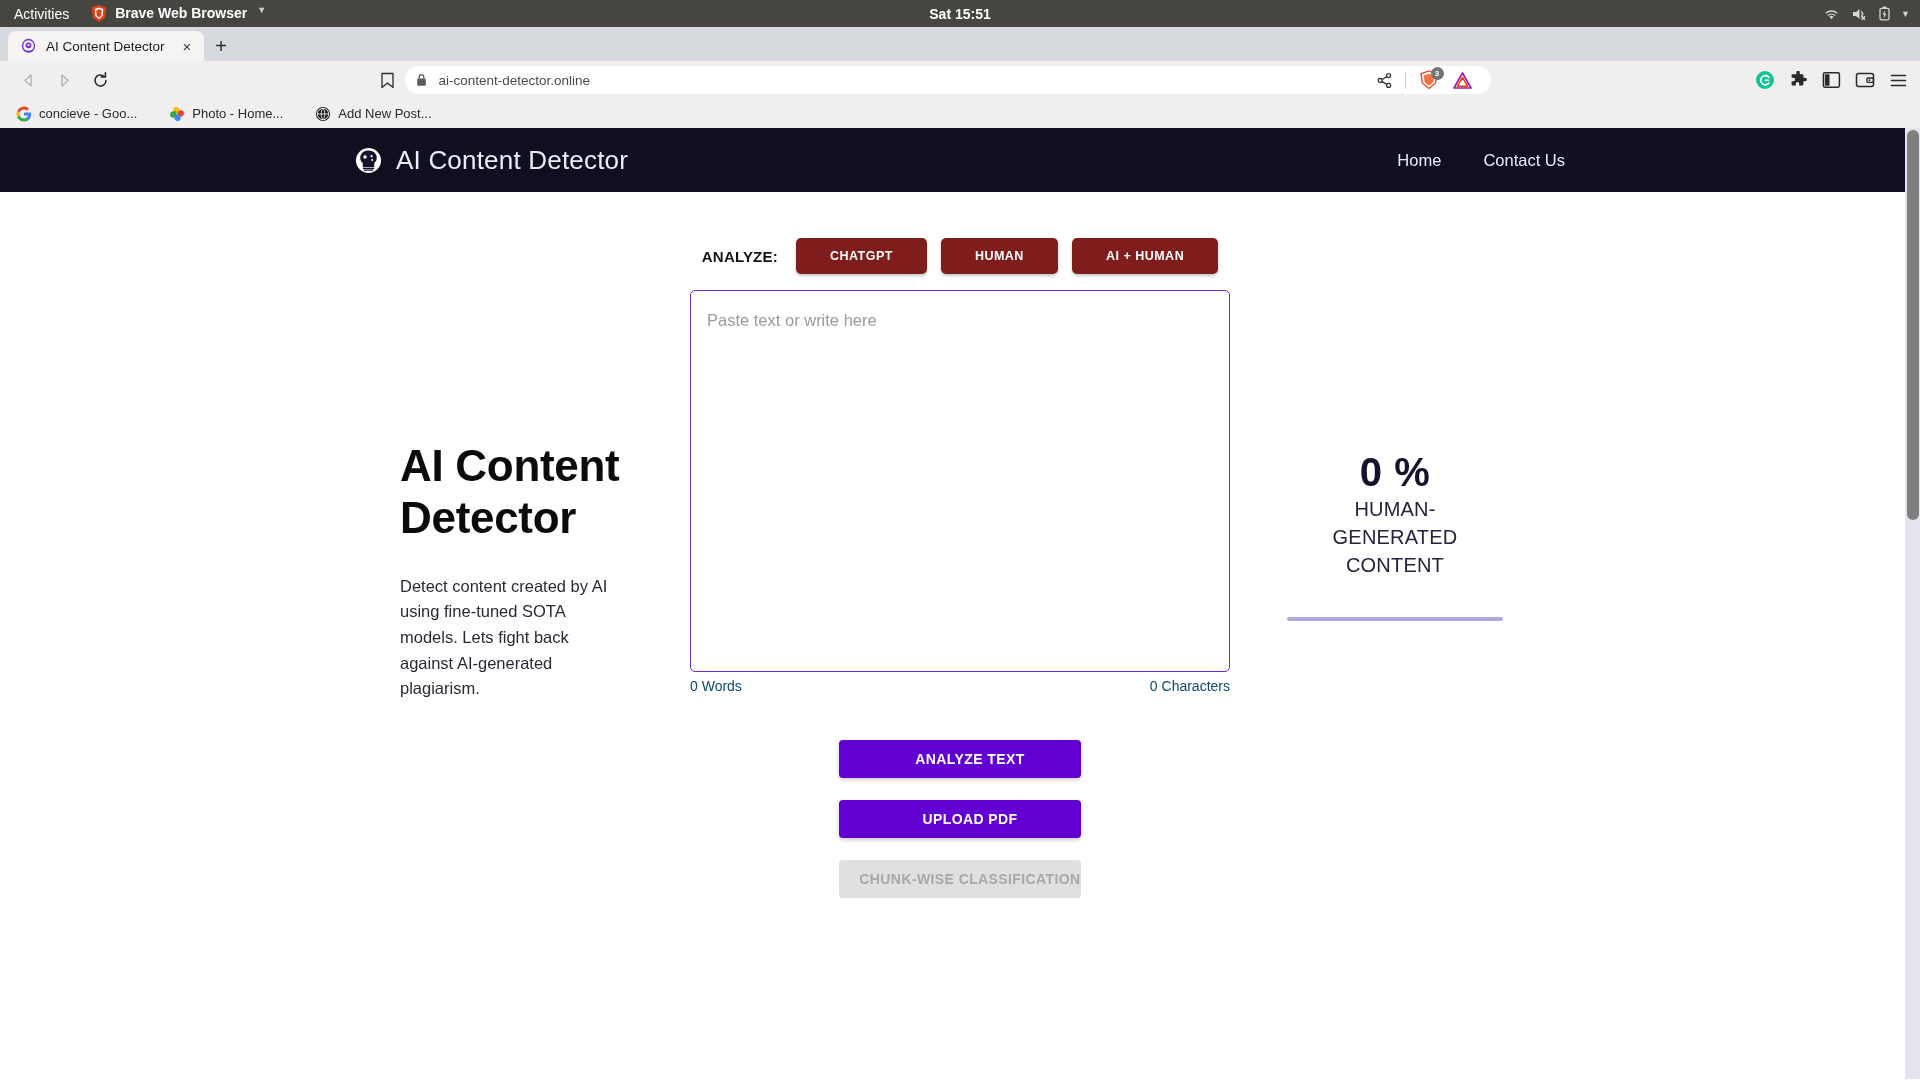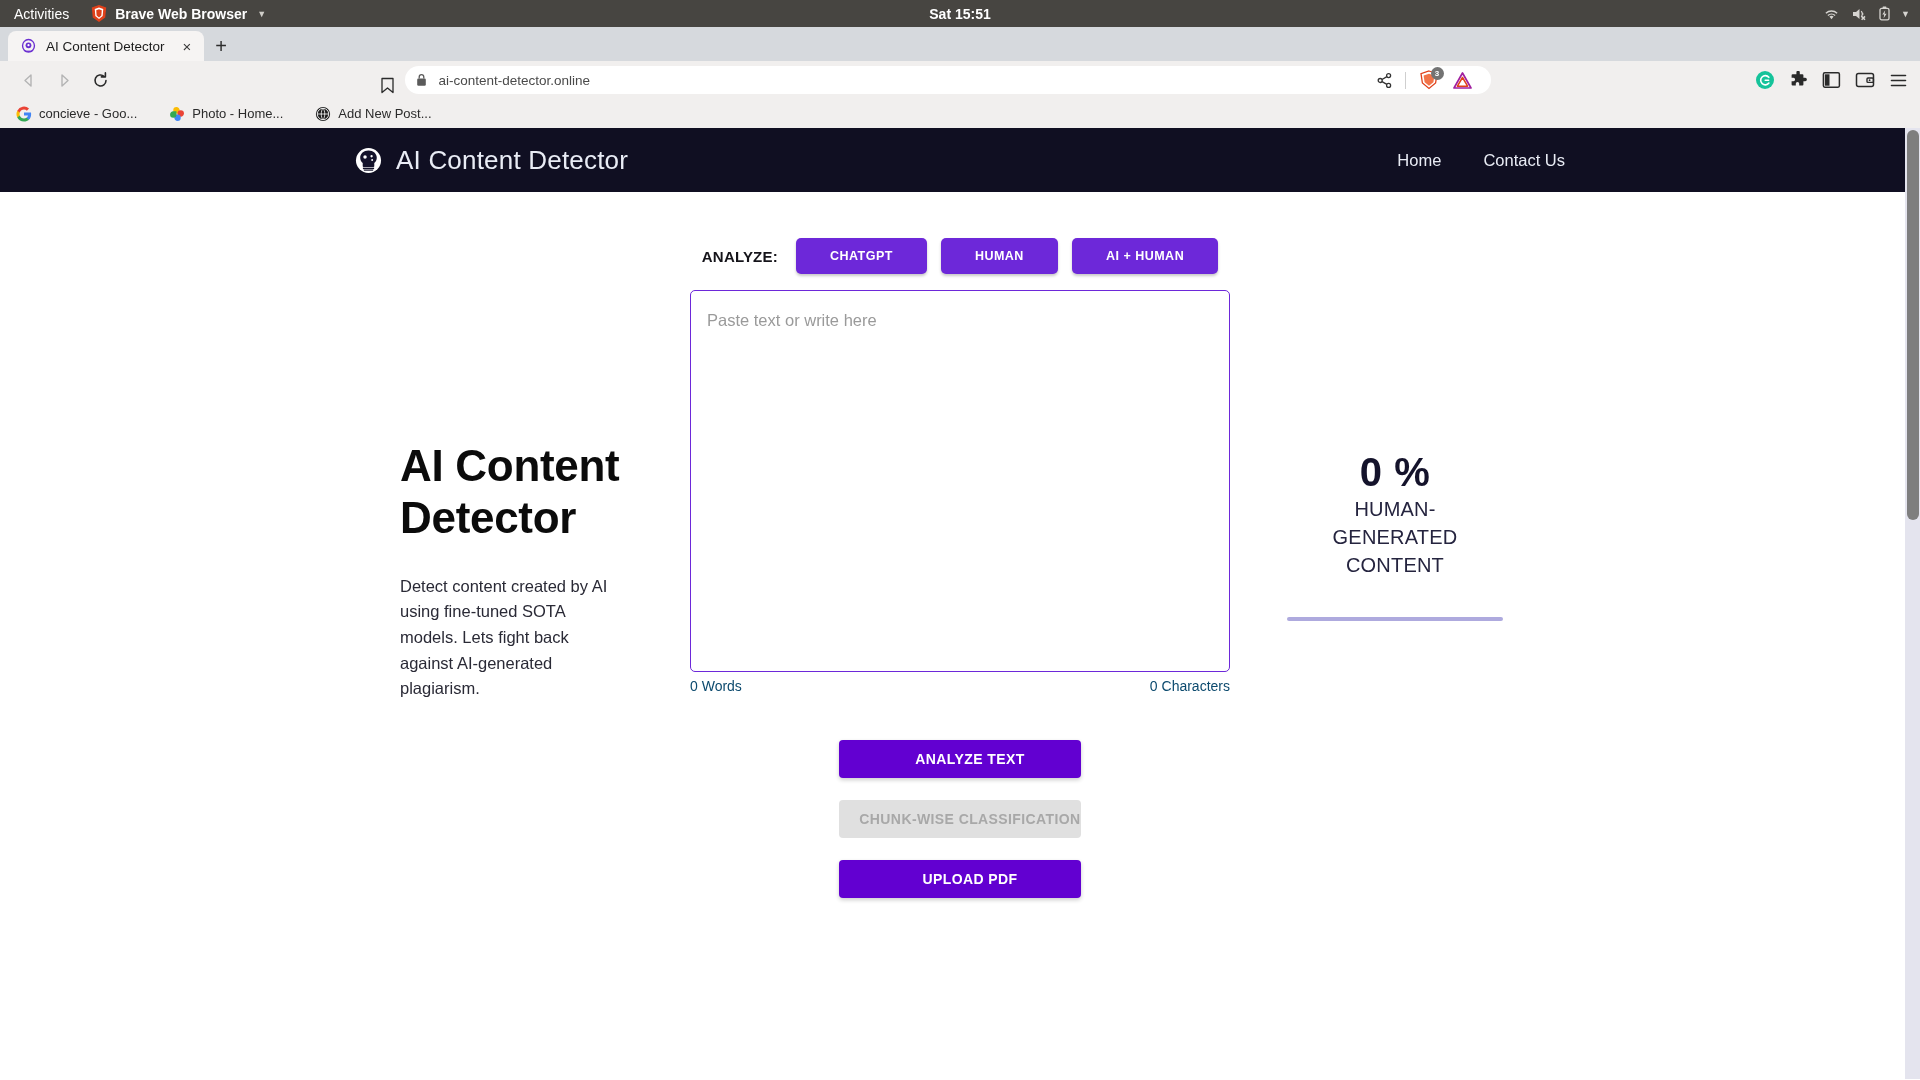--- a/index.html
+++ b/index.html
@@ -8,21 +8,21 @@
     font-family: "Liberation Sans", sans-serif;
     background: #ffffff;
   }
 
   
   .gnome-bar {
     height: 27px; background: #474541; color: #e8e6e3;
     display: flex; align-items: center; font-size: 14px; position: relative;
   }
   .gnome-activities { padding: 0 14px; font-weight: 500; color: #ffffff; }
-  .gnome-app { display: flex; align-items: center; gap: 8px; padding: 0 8px; font-weight: 700; color: #ffffff; }
+  .gnome-app { display: flex; align-items: flex-start; gap: 8px; padding: 0 8px; font-weight: 700; color: #ffffff; }
   .brave-lion {
     width: 16px; height: 17px; display: block;
   }
   .gnome-caret { font-size: 9px; color: #cfcdc8; margin-left: 2px; }
   .gnome-clock {
     position: absolute; left: 50%; transform: translateX(-50%);
     font-weight: 700; color: #ffffff; font-size: 14px;
   }
   .gnome-tray {
     position: absolute; right: 10px; display: flex; align-items: center; gap: 11px;
@@ -46,21 +46,21 @@
     font-size: 20px; color: #2c2c2c; font-weight: 300;
   }
 
   .toolbar {
     height: 38px; background: #f1efee; display: flex; align-items: center;
     padding: 0 12px; gap: 4px;
   }
   .nav-btn {
     width: 32px; height: 30px; display: flex; align-items: center; justify-content: center;
   }
-  .omnibox-wrap { flex: 1; display: flex; align-items: flex-end; justify-content: center; }
+  .omnibox-wrap { flex: 1; display: flex; align-items: center; justify-content: center; }
   .omnibox {
     display: flex; align-items: center; width: 1086px; height: 28px;
     background: #ffffff; border-radius: 14px; padding: 0 8px 0 0;
   }
   .omni-lock { width: 34px; display: flex; align-items: center; justify-content: center; }
   .omni-url { flex: 1; font-size: 13.5px; color: #4a4a4a; }
   .omni-right { display: flex; align-items: center; gap: 12px; padding-right: 10px; }
   .omni-sep { width: 1px; height: 17px; background: #cfcfcf; }
   .shields { position: relative; width: 22px; height: 20px; }
   .shields-badge {
@@ -99,21 +99,21 @@
   .site-nav a { font-size: 16.5px; color: #e9ecf5; text-decoration: none; }
 
   .page-body { position: relative; padding-top: 0; }
 
   .examples-row {
     display: flex; align-items: center; justify-content: center; gap: 14px;
     margin-top: 46px;
   }
   .examples-label { font-size: 15px; font-weight: 700; color: #15141a; margin-right: 4px; letter-spacing: .2px; }
   .example-btn {
-    background: #6d28d9; color: #ffffff; border: none; border-radius: 5px;
+    background: #7f1d1d; color: #ffffff; border: none; border-radius: 5px;
     font-size: 12.5px; font-weight: 600; letter-spacing: .5px;
     padding: 11px 34px; font-family: inherit;
     box-shadow: 0 2px 3px rgba(0,0,0,.22);
   }
 
   .columns {
     display: flex; align-items: flex-start; justify-content: center;
     margin-top: 16px;
   }
   .col-left { width: 330px; padding-top: 150px; padding-left: 40px; }
@@ -368,22 +368,22 @@
         <p class="hero-sub">Detect content created by AI using fine-tuned SOTA models. Lets fight back against AI-generated plagiarism.</p>
       </div>
 
       <div class="col-center">
         <textarea class="editor" placeholder="Paste text or write here" style=""></textarea>
         <div class="counters">
           <span>0 Words</span>
           <span>0 Characters</span>
         </div>
         <button class="action-btn first">ANALYZE TEXT</button>
+        <button class="action-btn">UPLOAD PDF</button>
         <button class="action-btn disabled" disabled="">CHUNK-WISE CLASSIFICATION</button>
-        <button class="action-btn">UPLOAD PDF</button>
       </div>
 
       <div class="col-right">
         <div class="score-pct">0 %</div>
         <div class="score-label">HUMAN-GENERATED CONTENT</div>
         <div class="score-bar"></div>
       </div>
 
     </div>
   </div>

